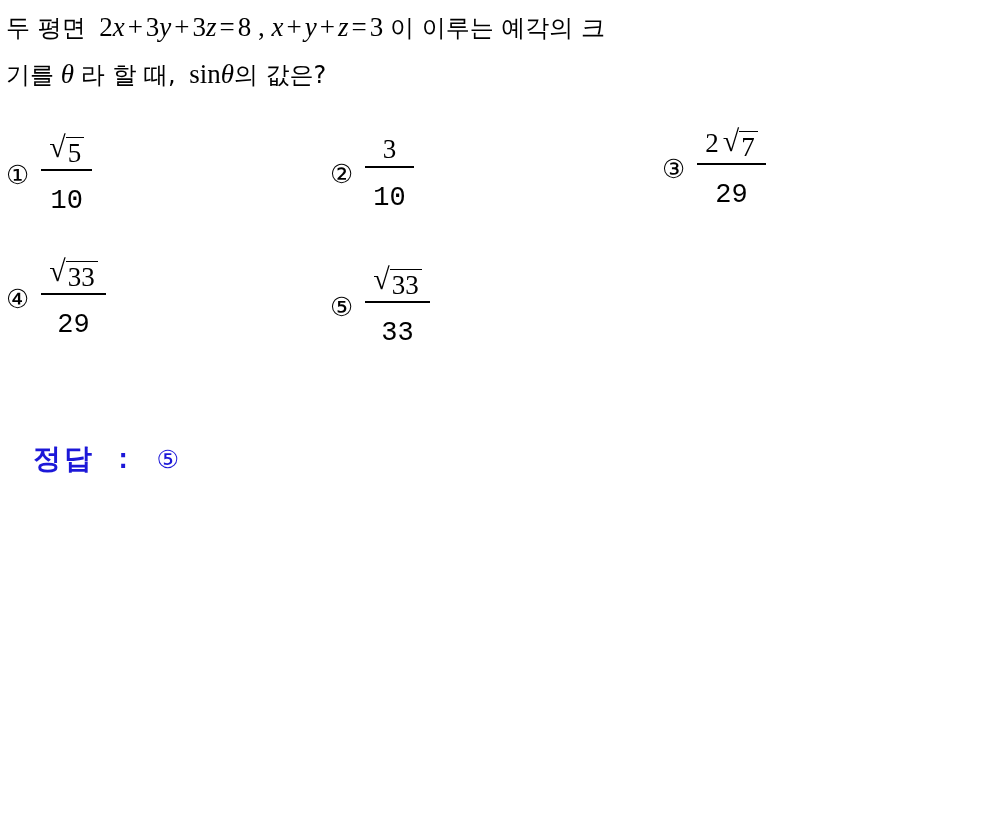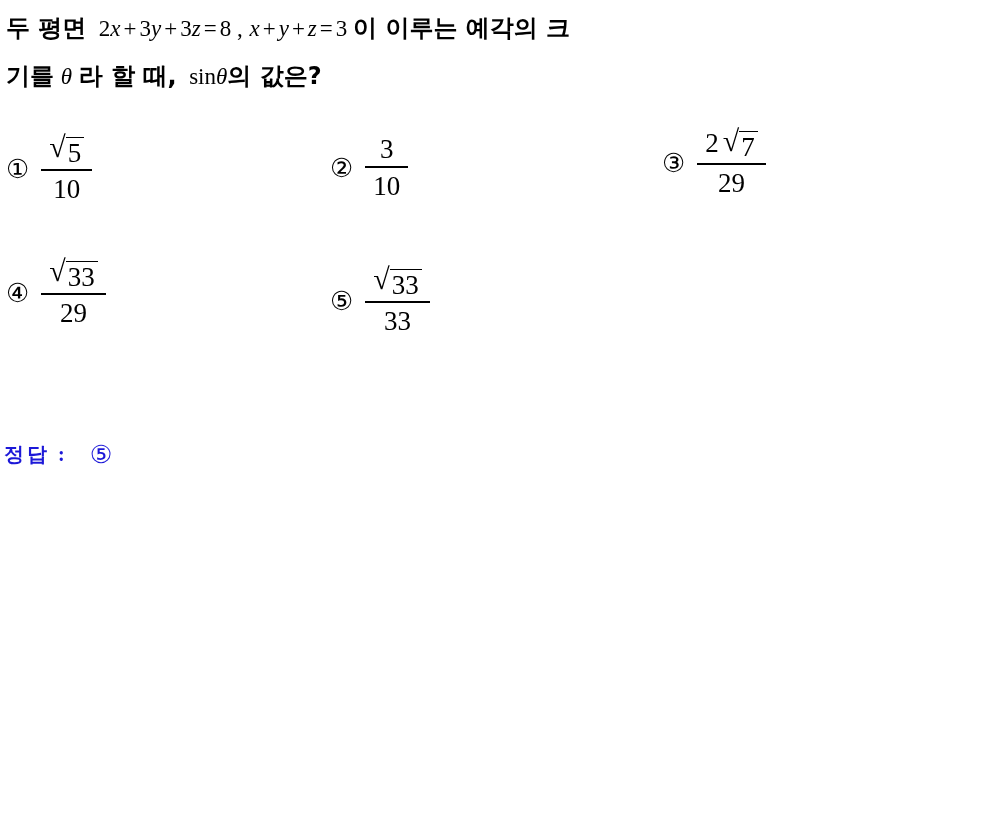--- a/index.html
+++ b/index.html
@@ -28,26 +28,26 @@
     position: absolute;
     left: 6px;
     top: 4px;
     width: 980px;
     font-size: 27px;
     line-height: 46px;
     letter-spacing: 0px;
   }
   .kor {
     font-family: "DejaVu Sans", sans-serif;
-    font-weight: bold;
+    font-weight: normal;
     font-size: 24px;
   }
   .math {
     font-family: "Liberation Serif", serif;
-    font-size: 23px;
+    font-size: 27px;
   }
   .math i, .mi {
     font-family: "Liberation Serif", serif;
     font-style: italic;
   }
   .op { padding: 0 3px; }
 
   
   .choices {
     position: absolute;
@@ -83,22 +83,23 @@
   .frac .num {
     padding: 0 8px 2px 8px;
     white-space: nowrap;
   }
   .frac .bar {
     width: 100%;
     height: 2px;
     background: #000;
   }
   .frac .den {
-    padding: 3px 8px 0 8px;
+    padding: 15px 8px 0 8px;
     white-space: nowrap;
+    font-family: Liberation Mono, monospace;
   }
 
   
   .rad {
     display: inline-flex;
     align-items: flex-start;
     position: relative;
     white-space: nowrap;
   }
   .rad .sign {
@@ -119,24 +120,25 @@
   
   .answer {
     position: absolute;
     left: 4px;
     top: 440px;
     display: flex;
     align-items: center;
     color: #1c18d8;
   }
   .answer .label {
-    font-family: Liberation Serif, serif;
+    font-family: Liberation Mono, monospace;
     font-weight: bold;
-    font-size: 20px;
+    font-size: 28px;
     letter-spacing: 3px;
+    margin-left: 29px;
   }
   .answer .val {
     font-family: "DejaVu Sans", sans-serif;
     font-size: 25px;
     margin-left: 22px;
   }
 </style>
 </head>
 <body>
 

